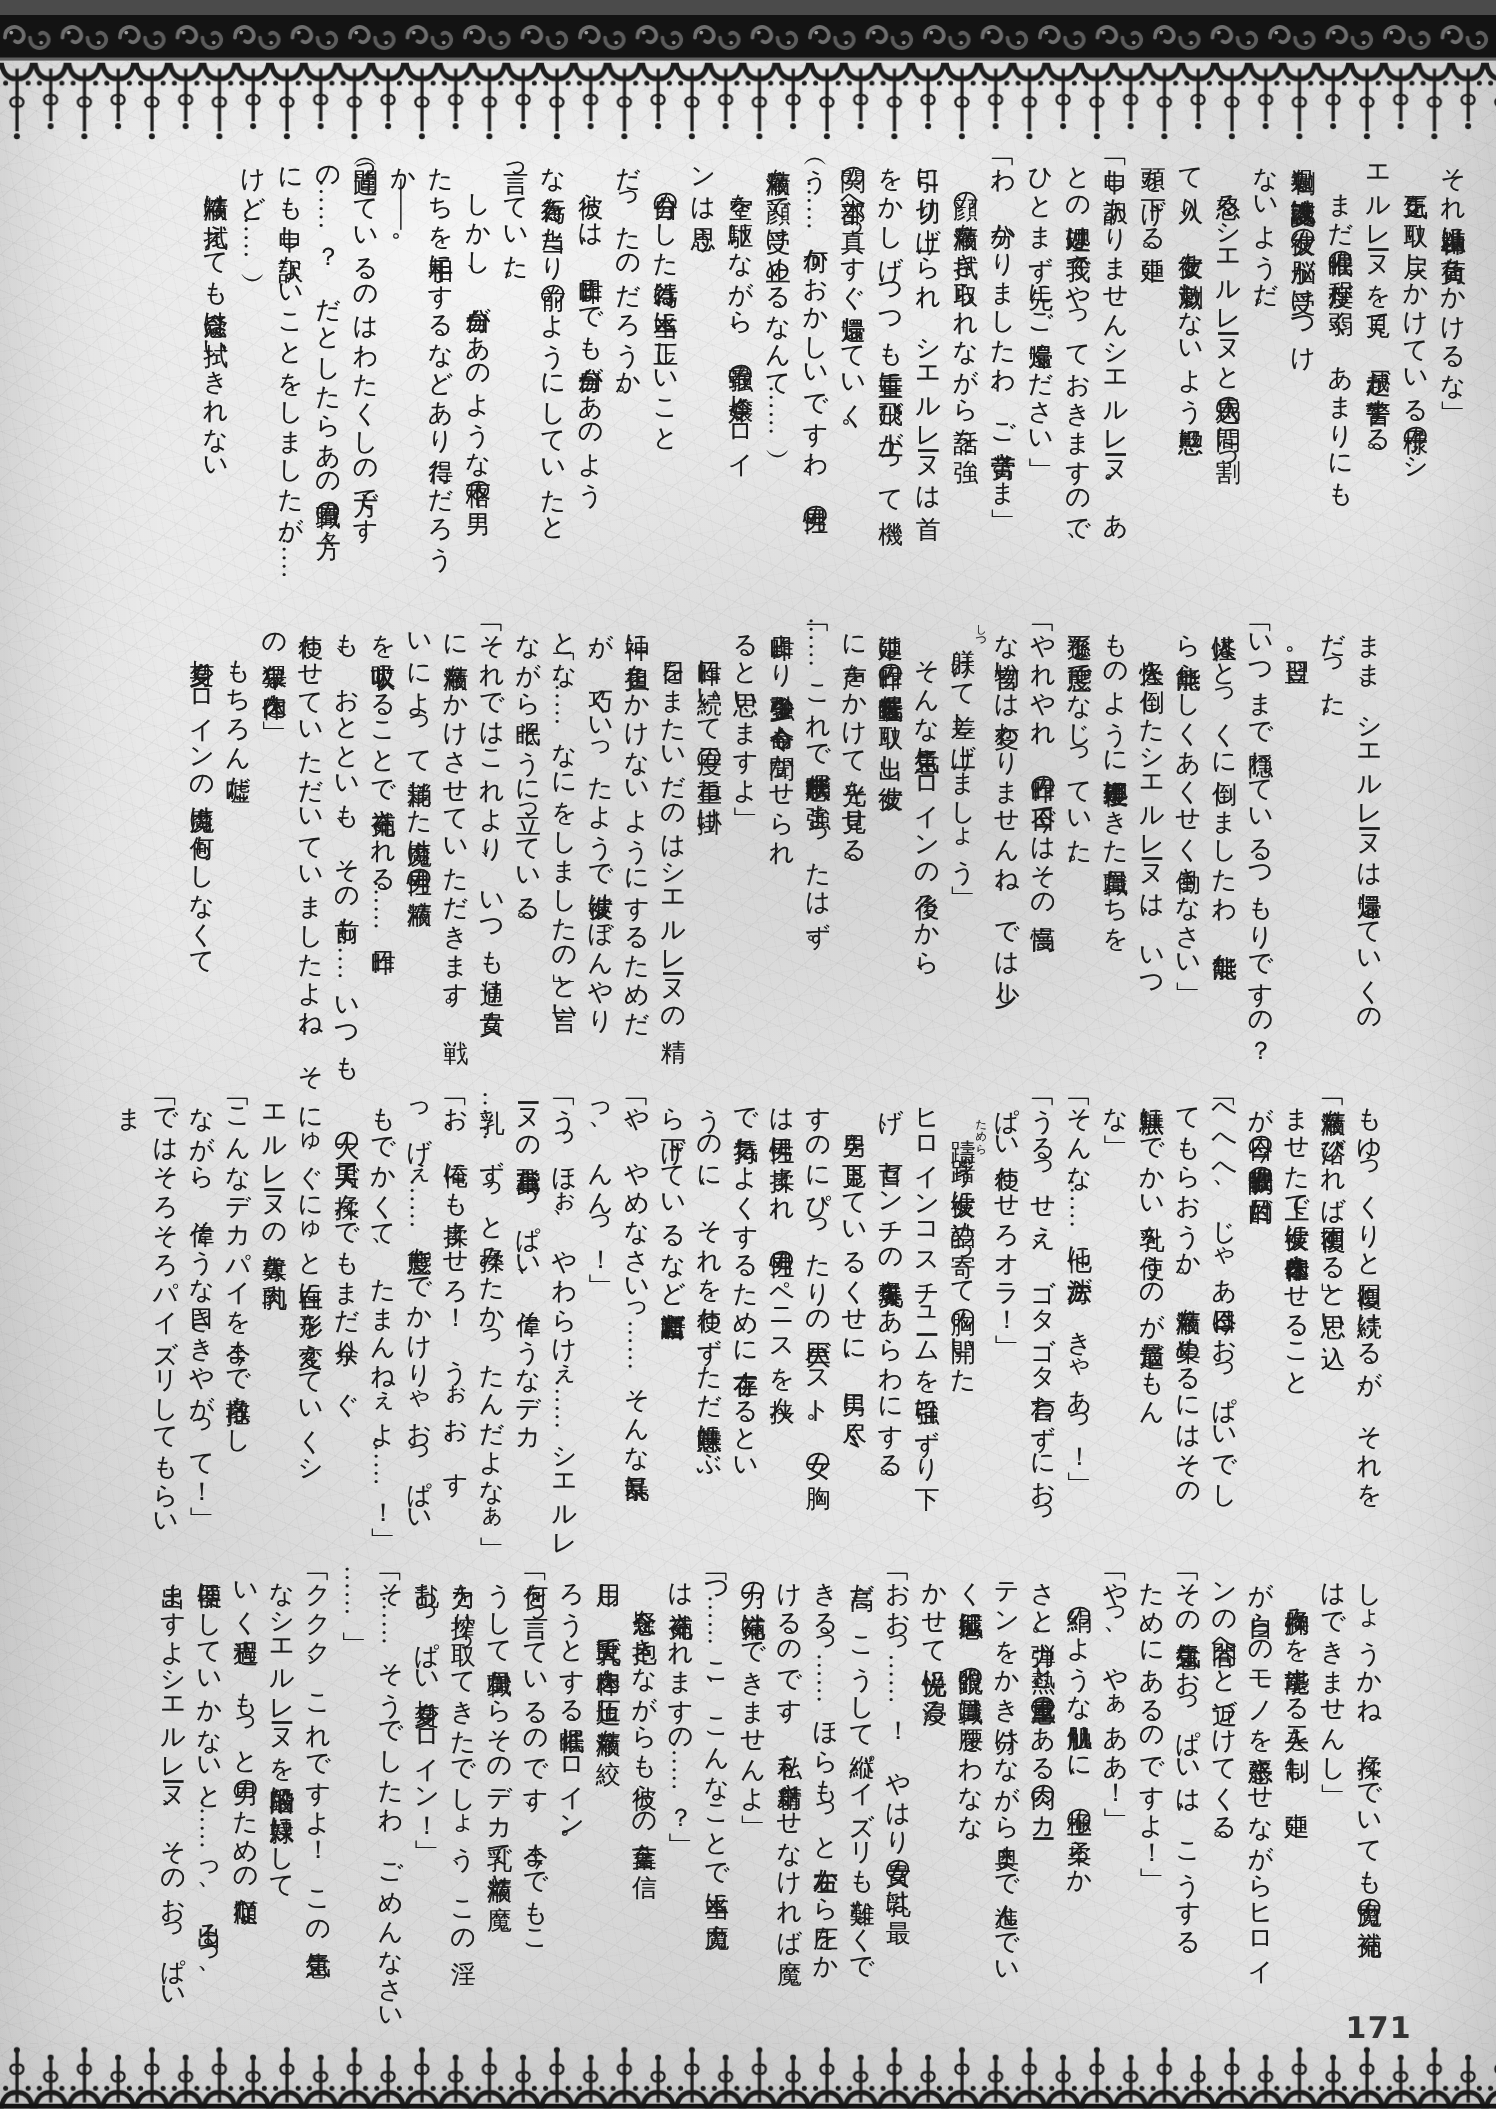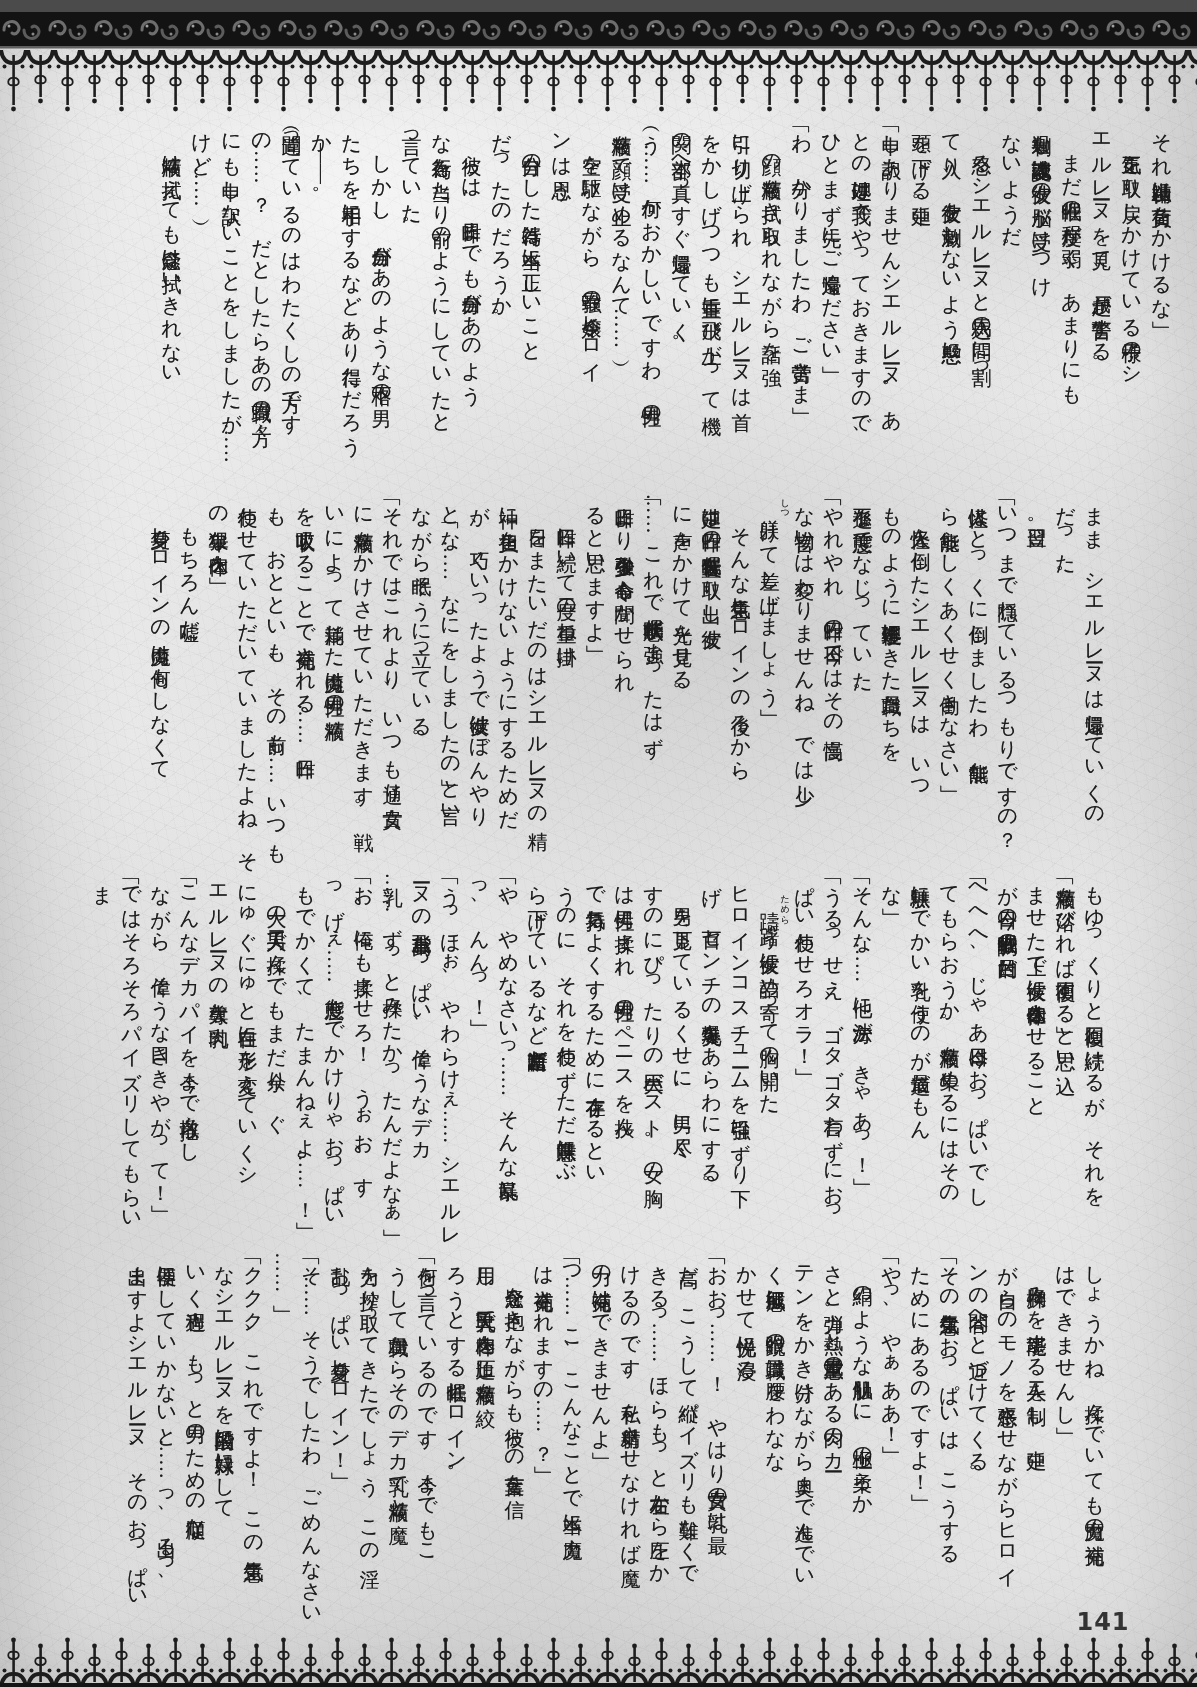--- a/index.html
+++ b/index.html
@@ -254,13 +254,13 @@
     <p>乱おっぱい変身ヒロイン！」</p>
     <p>「そ……そうでしたわ、ごめんなさい</p>
     <p>……」</p>
     <p>「ククク、これですよ！　この生意気</p>
     <p>なシエルレーヌを段階的に奴隷にして</p>
     <p>いく過程！　もっと男のための従順な</p>
     <p>便器にしていかないと……っ、出るっ、</p>
     <p>出ますよシエルレーヌ、そのおっぱい</p>
   </div>
 
-<div class="page-number">141</div>
+<div class="page-number">171</div>
 
 </body></html>

